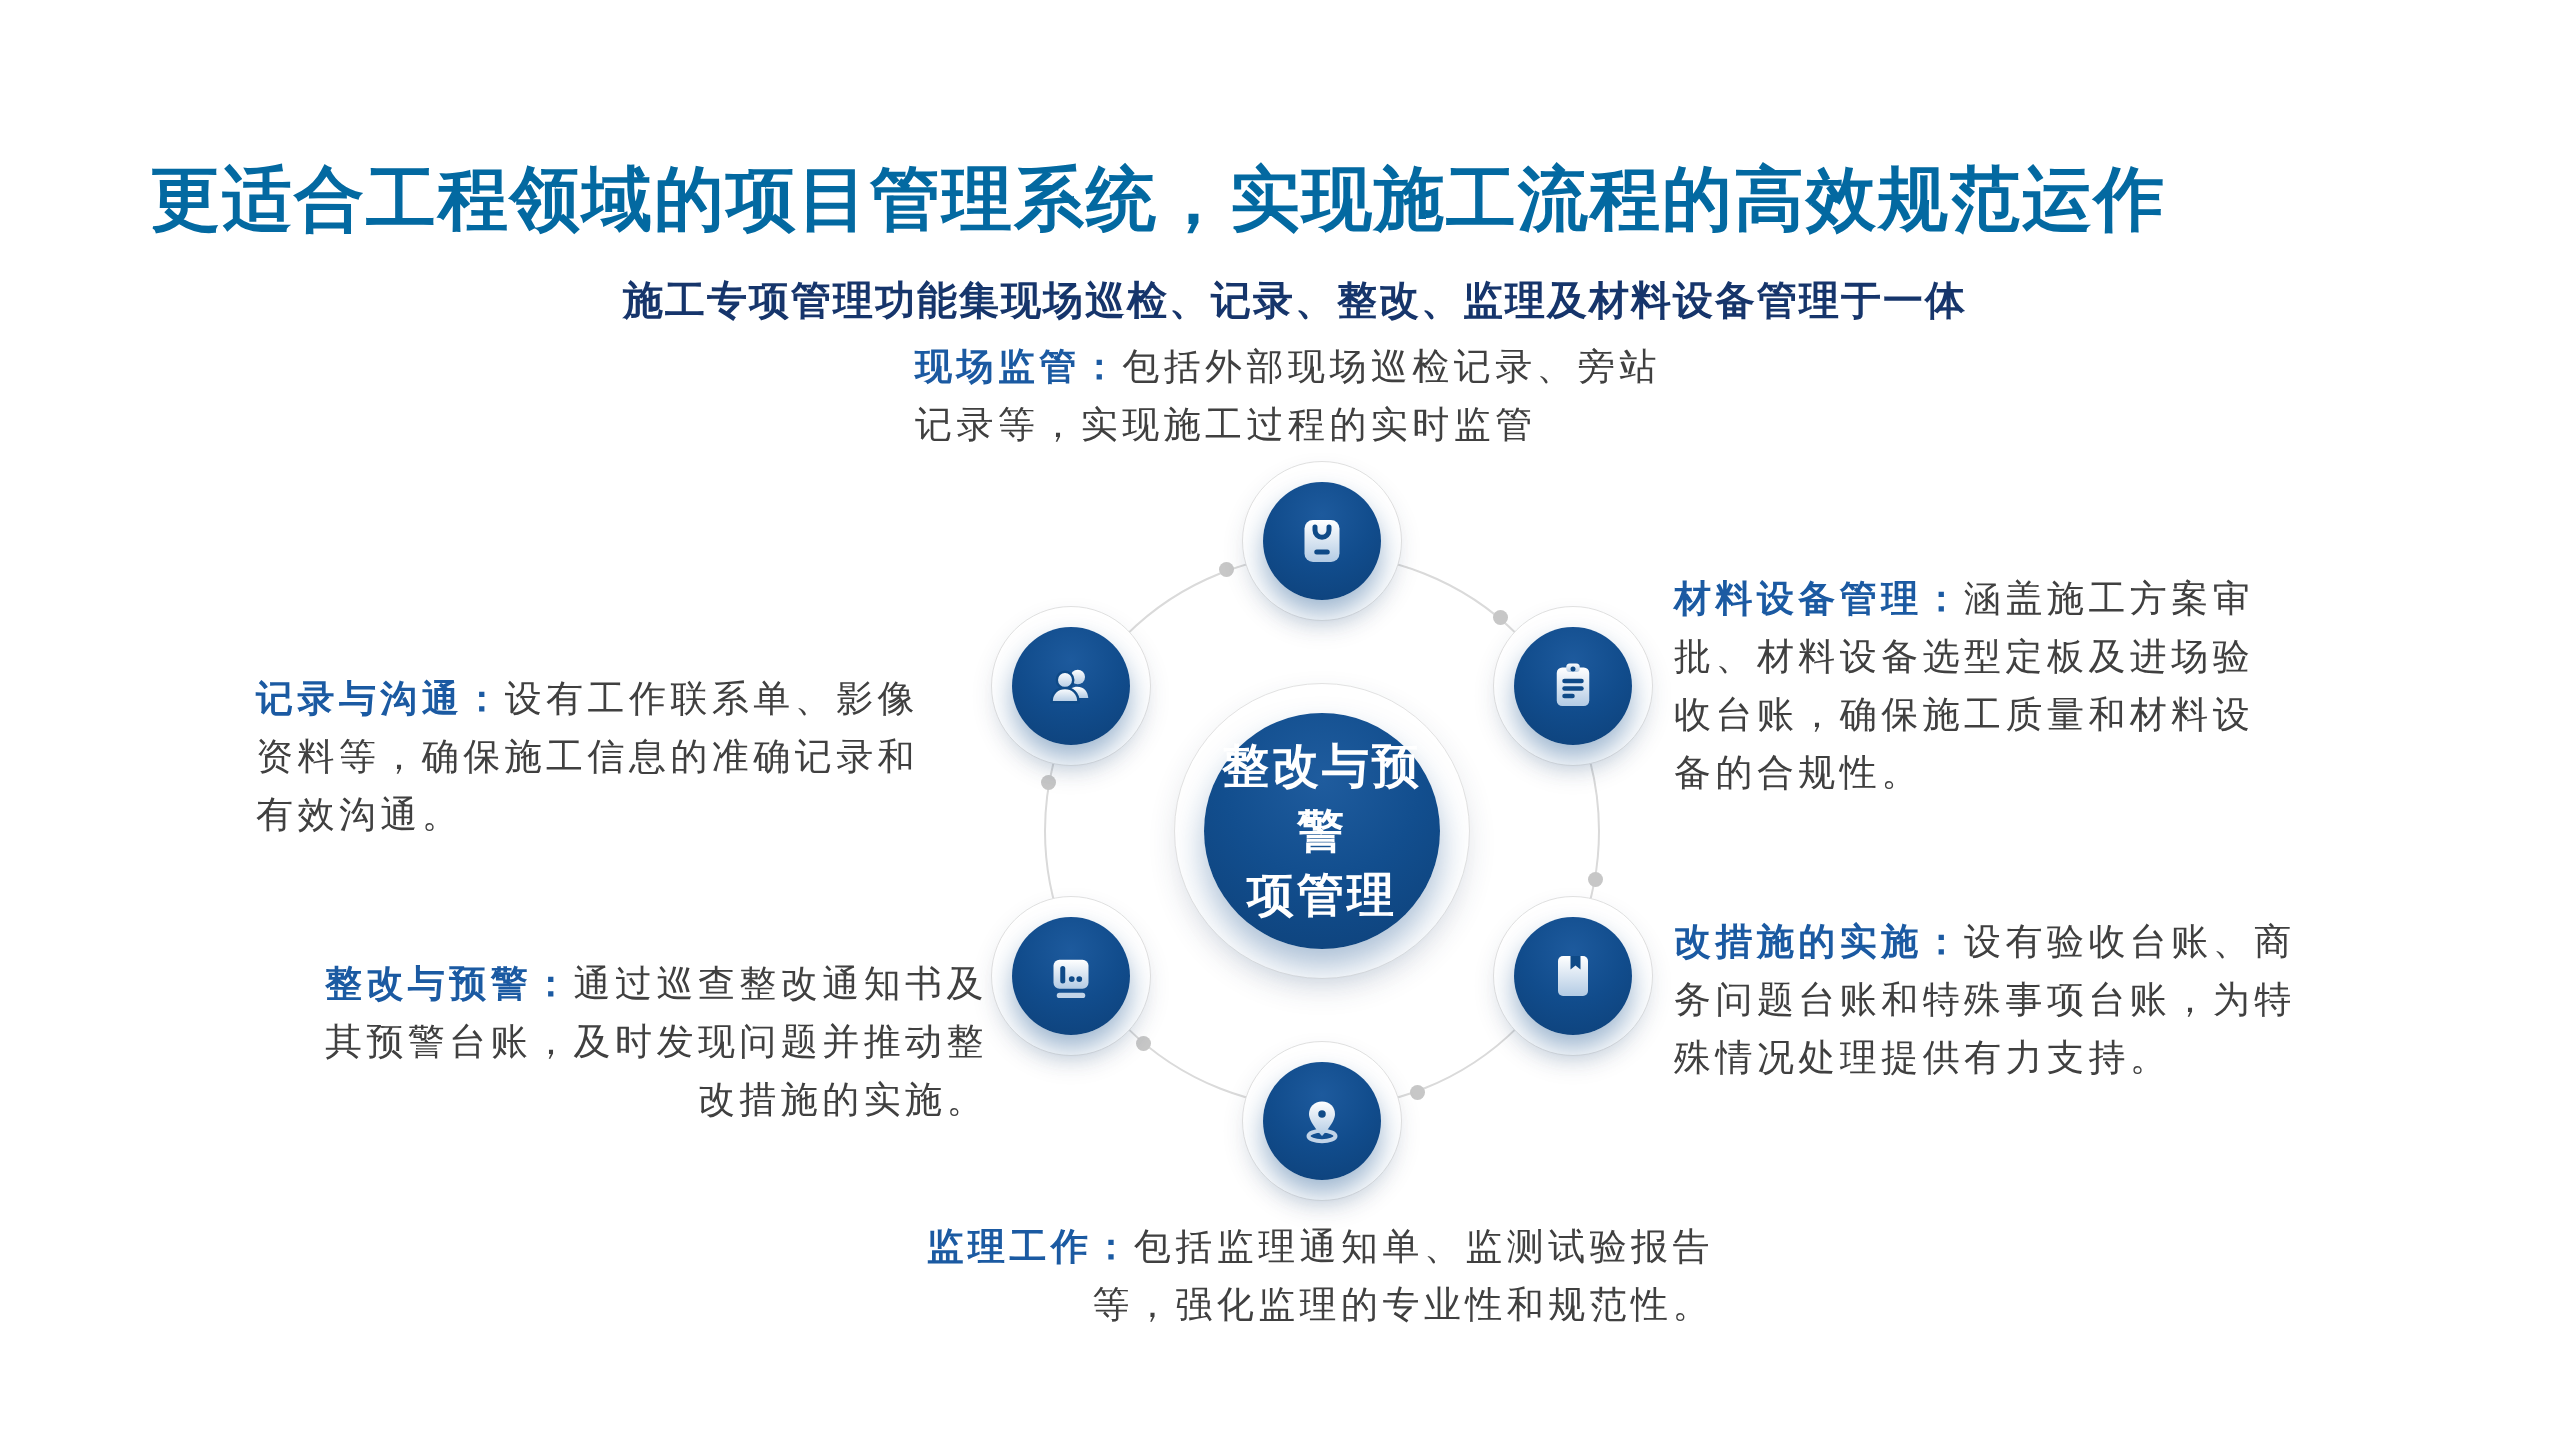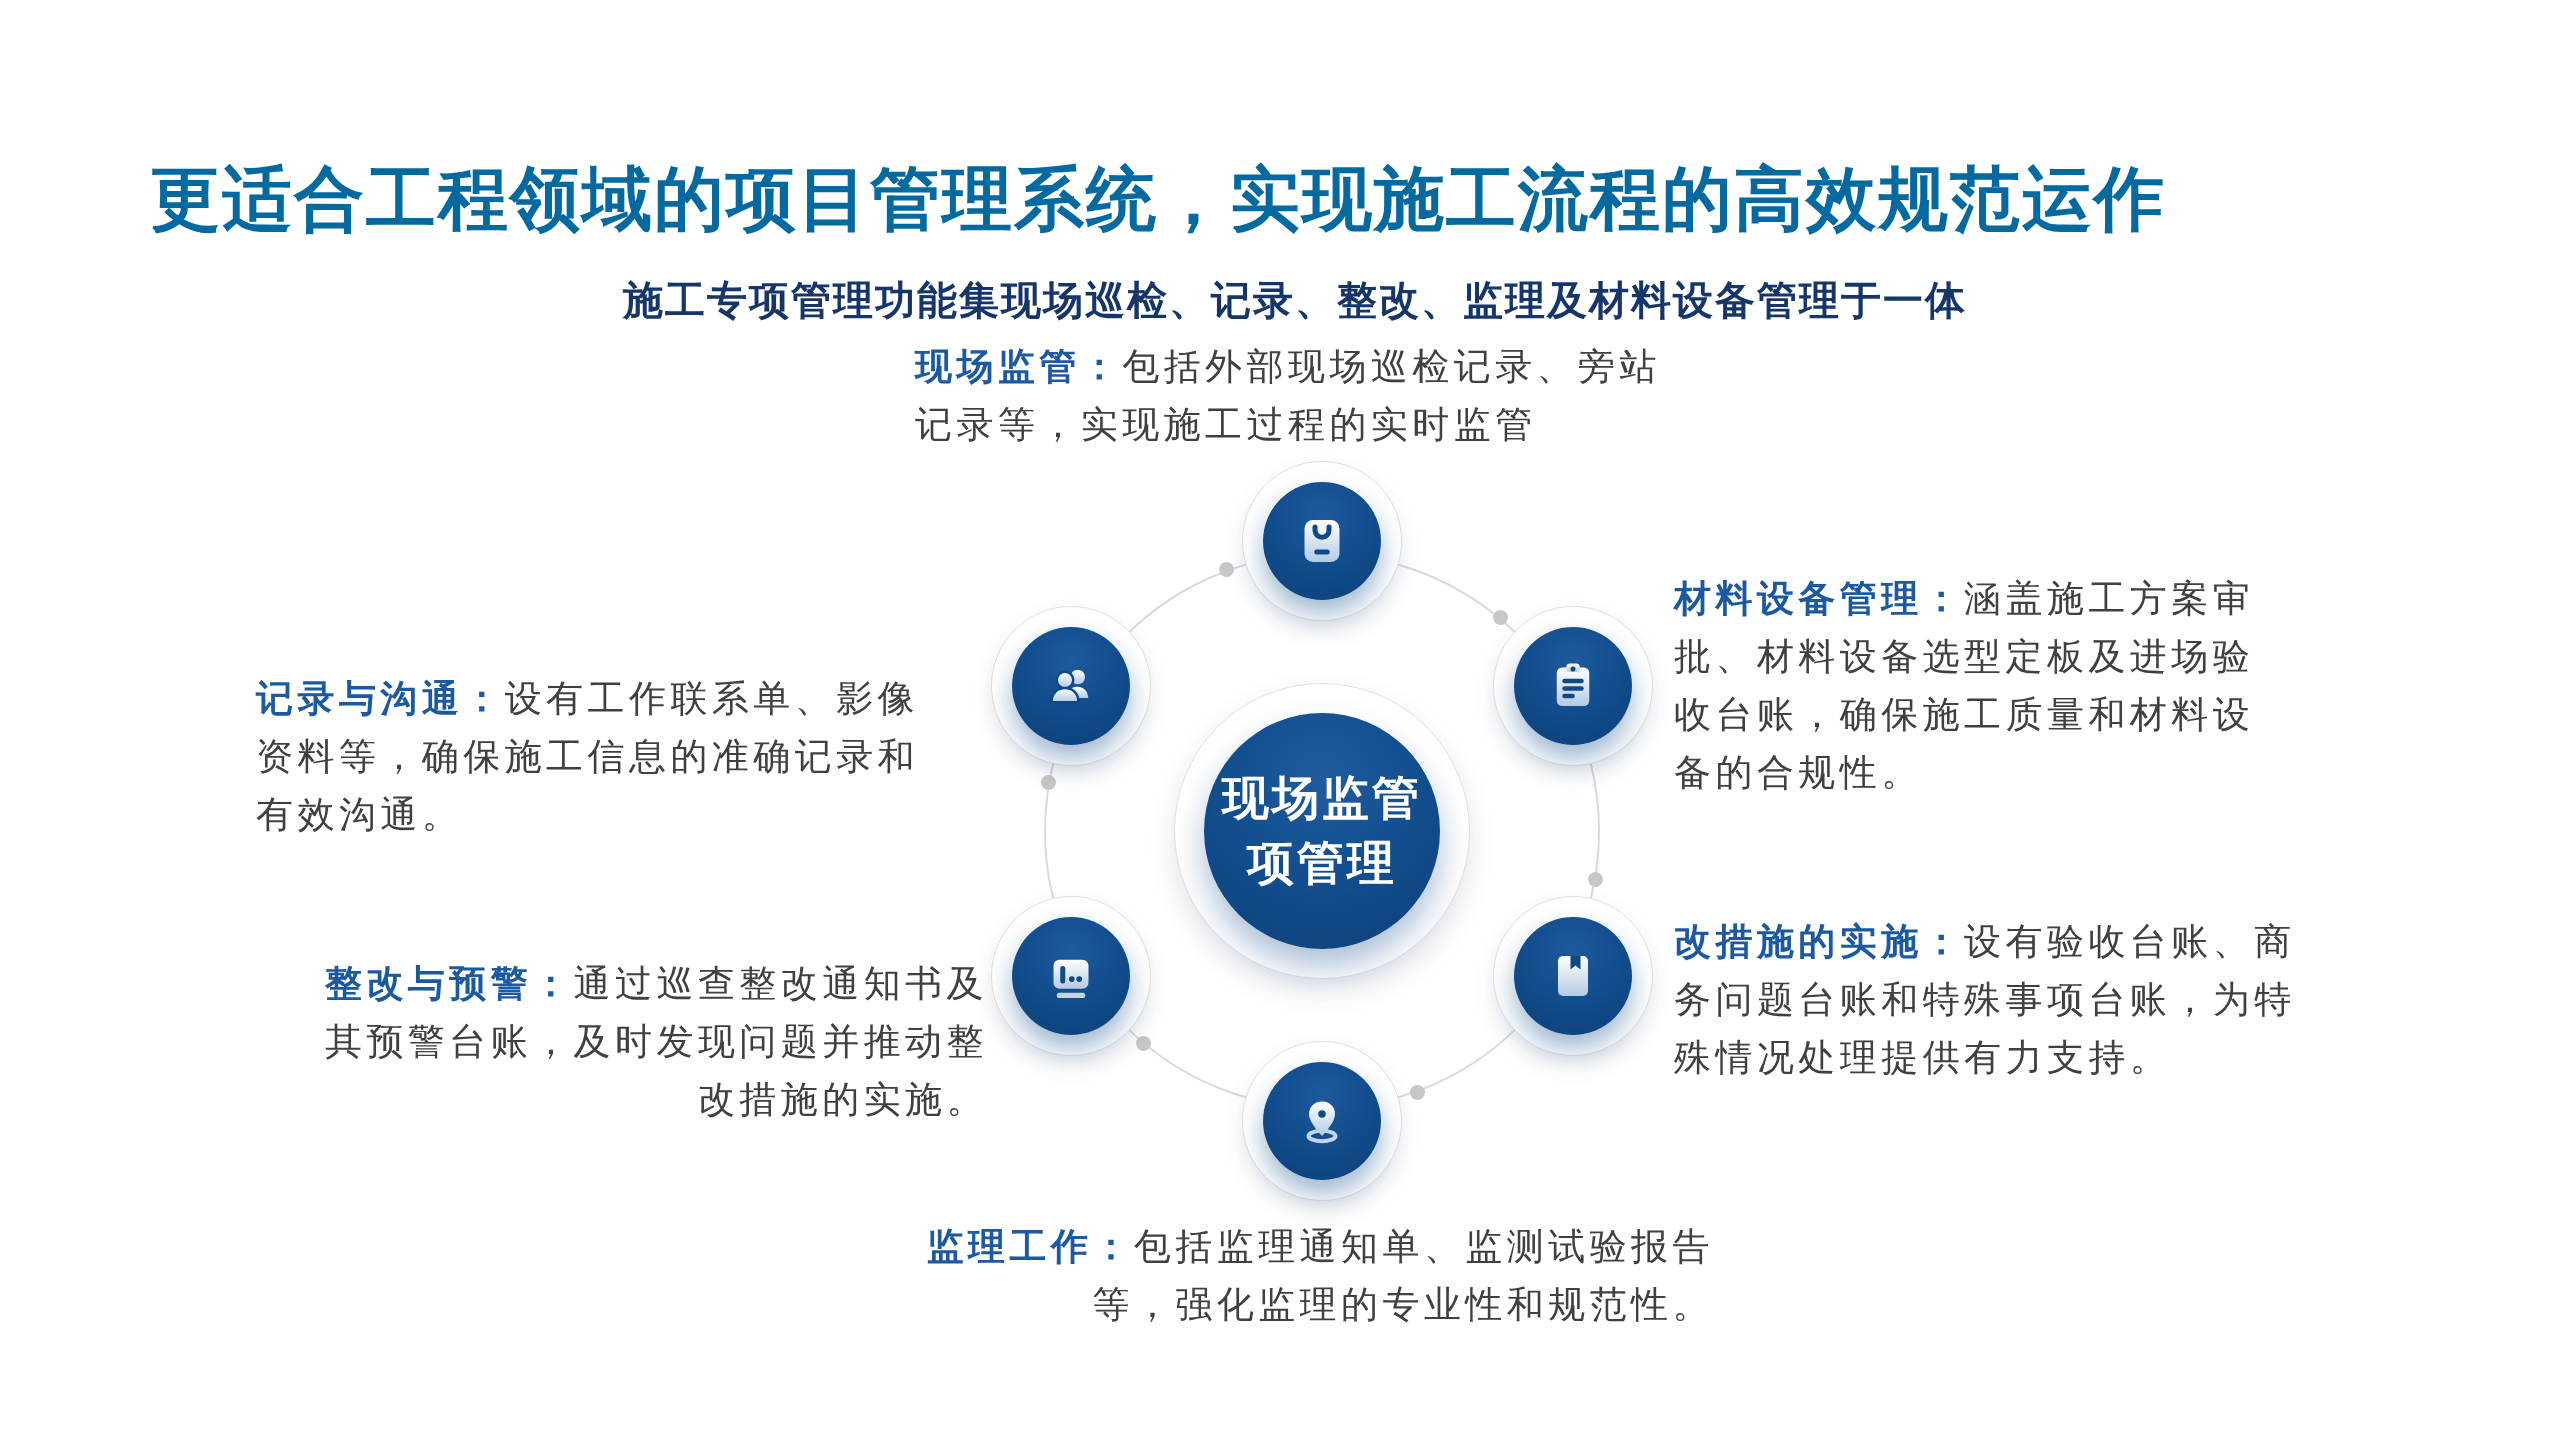--- a/index.html
+++ b/index.html
@@ -80,21 +80,21 @@
   <div class="orbit"></div>
   <div class="orbit-dot" style="left:1493px;top:610px"></div>
   <div class="orbit-dot" style="left:1219px;top:562px"></div>
   <div class="orbit-dot" style="left:1041px;top:775px"></div>
   <div class="orbit-dot" style="left:1136px;top:1036px"></div>
   <div class="orbit-dot" style="left:1410px;top:1085px"></div>
   <div class="orbit-dot" style="left:1588px;top:872px"></div>
 
   <div class="center-node">
     <div class="center-blue">
-      <div class="center-label">现场监管
+      <div class="center-label">整改与预警
 项管理</div>
     </div>
   </div>
 
   <div class="sat sat-top">
     <div class="sat-blue">
       <svg viewBox="0 0 24 24">
         <defs>
             <linearGradient id="g1" x1="0" y1="0" x2="0" y2="1">
           <stop offset="0" stop-color="#ffffff"></stop>

